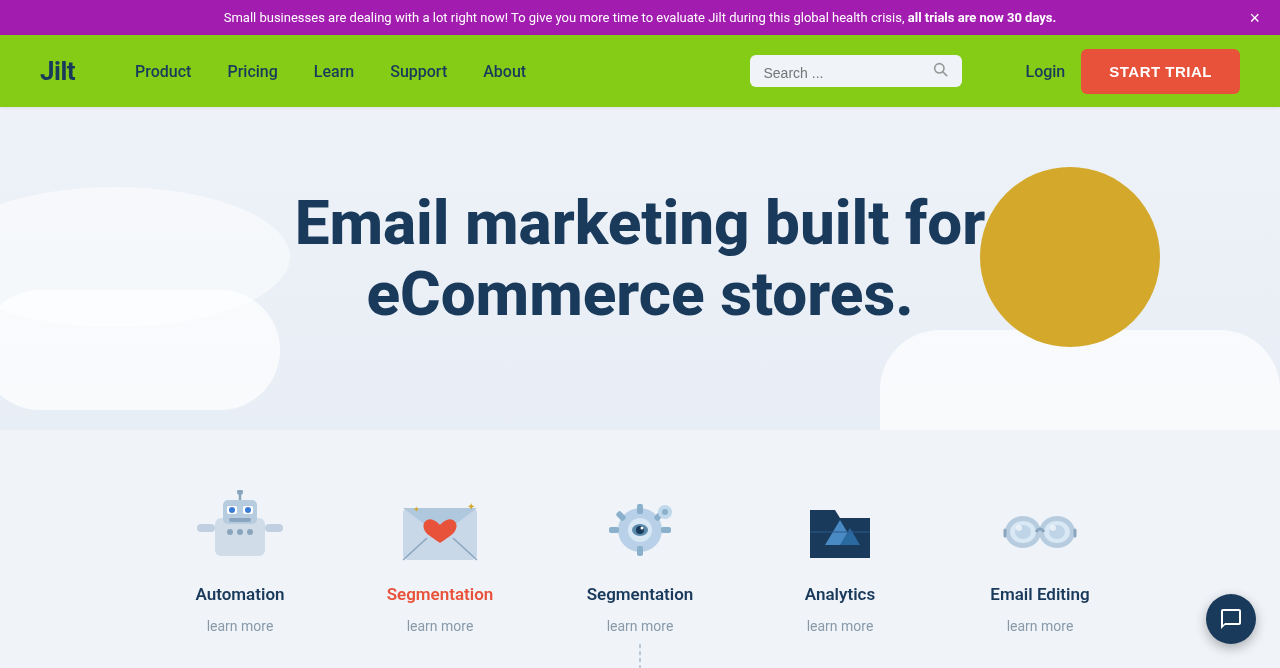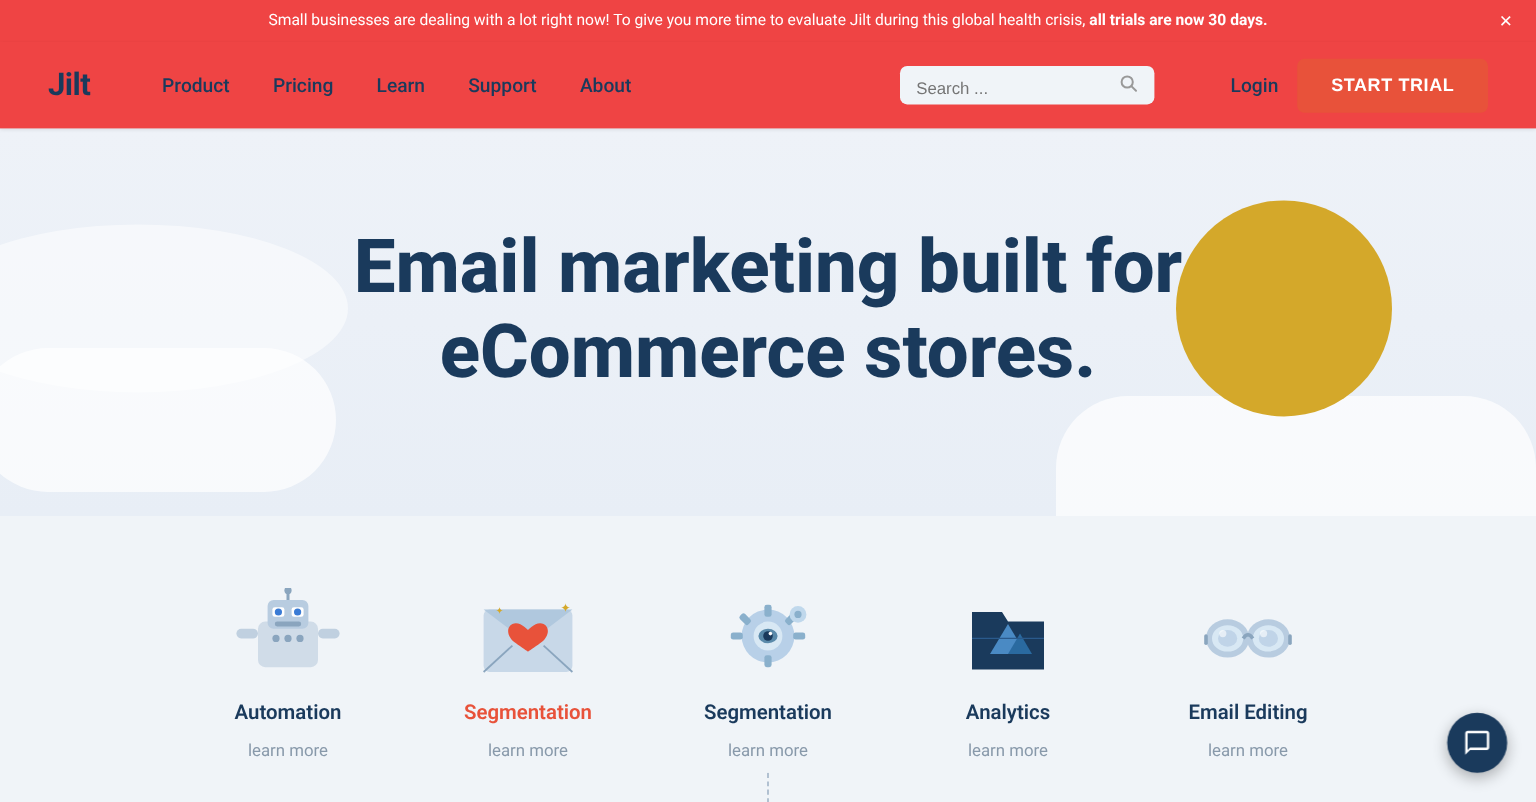--- a/index.html
+++ b/index.html
@@ -1,20 +1,20 @@
 <!DOCTYPE html>
 <html><head>
   <meta charset="utf-8">
   <style>
     * { margin: 0; padding: 0; box-sizing: border-box; }
     body { font-family: -apple-system, BlinkMacSystemFont, 'Segoe UI', Roboto, sans-serif; background: #f0f4f8; overflow-x: hidden; }
 
     
     .banner {
-      background: #ef4444;
+      background: #a21caf;
       color: white;
       text-align: center;
       padding: 10px 56px;
       font-size: 13px;
       position: relative;
     }
     .banner strong { font-weight: 700; }
     .banner-close {
       position: absolute;
       right: 20px;
@@ -22,21 +22,21 @@
       transform: translateY(-50%);
       cursor: pointer;
       font-size: 18px;
       color: white;
       background: none;
       border: none;
     }
 
     
     nav {
-      background: #ef4444;
+      background: #84cc16;
       display: flex;
       align-items: center;
       padding: 0 40px;
       height: 72px;
       box-shadow: 0 1px 3px rgba(0,0,0,0.08);
       position: relative;
       z-index: 10;
     }
     .logo {
       display: flex;

